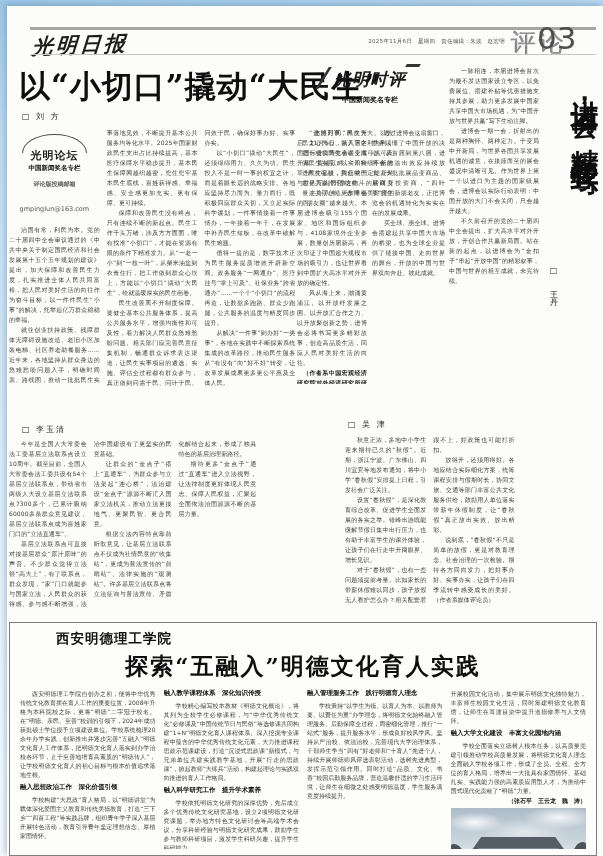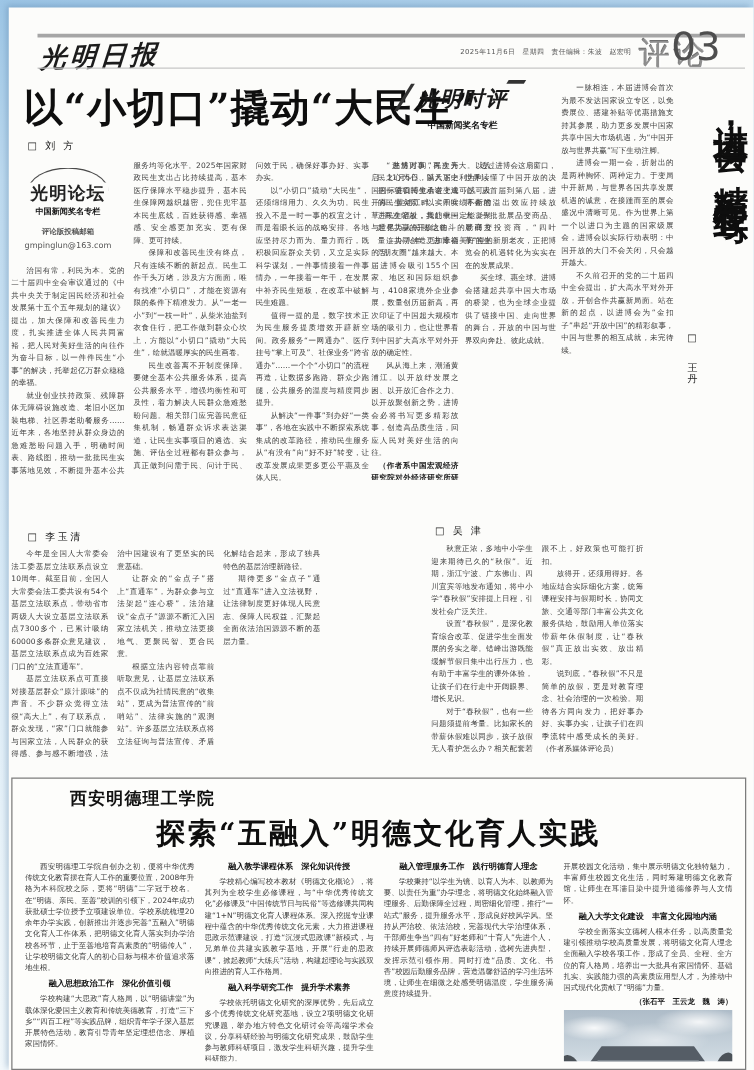--- a/index.html
+++ b/index.html
@@ -28,44 +28,44 @@
   
   .cols{column-gap:7px;overflow:hidden;column-fill:auto;}
   .cols p,.ctext p{margin:0;text-indent:2em;font-size:6px;line-height:10px;text-align:justify;
     color:#3c3c3c;letter-spacing:.1px;}
   .ctext{overflow:hidden;}
   p.note{font-weight:bold;color:#222;text-indent:1em;}
   
   .gml{break-inside:avoid;text-align:center;padding:6px 2px 8px 2px;margin-bottom:4px;}
   .gml .arc{width:72%;height:18px;border:1.5px solid #4a4a4a;border-bottom:none;
     border-radius:50% 50% 0 0/100% 100% 0 0;margin:0 auto -9px auto;}
-  .gml .t{font-size:14px;font-weight:900;color:#222;letter-spacing:1px;background:#fcfcfa;display:inline-block;padding:0 3px;}
+  .gml .t{font-size:11px;font-weight:900;color:#222;letter-spacing:1px;background:#fcfcfa;display:inline-block;padding:0 3px;}
   .gml .s{font-size:6.5px;font-weight:bold;color:#111;margin-top:1px;}
   .gml .m1{font-size:6px;color:#555;margin-top:7px;font-weight:bold;}
-  .gml .m2{font-size:6.5px;color:#555;margin-top:2px;}
+  .gml .m2{font-size:6.5px;color:#555;margin-top:16px;}
   
   .gmsp{text-align:center;}
   .gmsp .row{position:relative;display:inline-block;padding:2px 10px;}
   .gmsp .slash{position:absolute;left:-2px;top:1px;width:3px;height:22px;background:#333;transform:skewX(-32deg);}
   .gmsp .tick{position:absolute;right:-4px;top:-2px;width:14px;height:3px;background:#333;transform:skewX(-32deg);}
   .gmsp .t{font-size:17px;font-weight:900;font-style:italic;color:#1a1a1a;letter-spacing:1px;}
   .gmsp .s{font-size:7px;font-weight:bold;color:#111;margin-top:2px;}
   
   .vtitle{writing-mode:vertical-rl;font-family:"DejaVu Serif","Liberation Serif",serif;
     font-weight:900;font-size:28px;color:#0e0e0e;letter-spacing:5px;}
   .vauthor{writing-mode:vertical-rl;font-size:8px;color:#222;letter-spacing:3px;}
   
   .feature{border:1.5px solid #7c7c7c;background:#fdfdfb;}
   .feat-org{font-size:13.5px;font-weight:900;color:#111;letter-spacing:1px;}
   .feat-title{font-family:"DejaVu Serif","Liberation Serif",serif;font-weight:900;font-size:23px;
     color:#0e0e0e;text-align:center;letter-spacing:2px;}
   .fgrid{display:grid;grid-template-columns:repeat(4,1fr);gap:8px;}
   .fcol{overflow:hidden;}
   .fcol p{margin:0;text-indent:2em;font-size:6px;line-height:9px;text-align:justify;color:#3c3c3c;}
-  .fsub{font-size:6.5px;font-weight:bold;color:#111;text-align:center;margin:4px 0 3px 0;}
+  .fsub{font-size:6.5px;font-weight:bold;color:#111;text-align:left;margin:4px 0 3px 0;}
   .fcred{font-size:6px;font-weight:bold;color:#222;text-align:right;margin:2px 0;}
   
   .photo{position:relative;height:80px;overflow:hidden;margin-top:2px;
     background:
      radial-gradient(ellipse 40px 14px at 18% 18%,rgba(255,255,255,.9),rgba(255,255,255,0) 70%),
      radial-gradient(ellipse 50px 16px at 80% 12%,rgba(255,255,255,.85),rgba(255,255,255,0) 70%),
      radial-gradient(ellipse 60px 20px at 55% 30%,rgba(255,255,255,.5),rgba(255,255,255,0) 70%),
      linear-gradient(180deg,#aebcc8 0%,#cdd8e0 45%,#e3e9ee 62%,#c3ccd3 75%,#aab3ba 100%);}
   .gate-roof{position:absolute;left:16%;right:16%;top:36%;height:16%;background:#555d66;
     clip-path:polygon(0 100%,10% 0,90% 0,100% 100%);}

